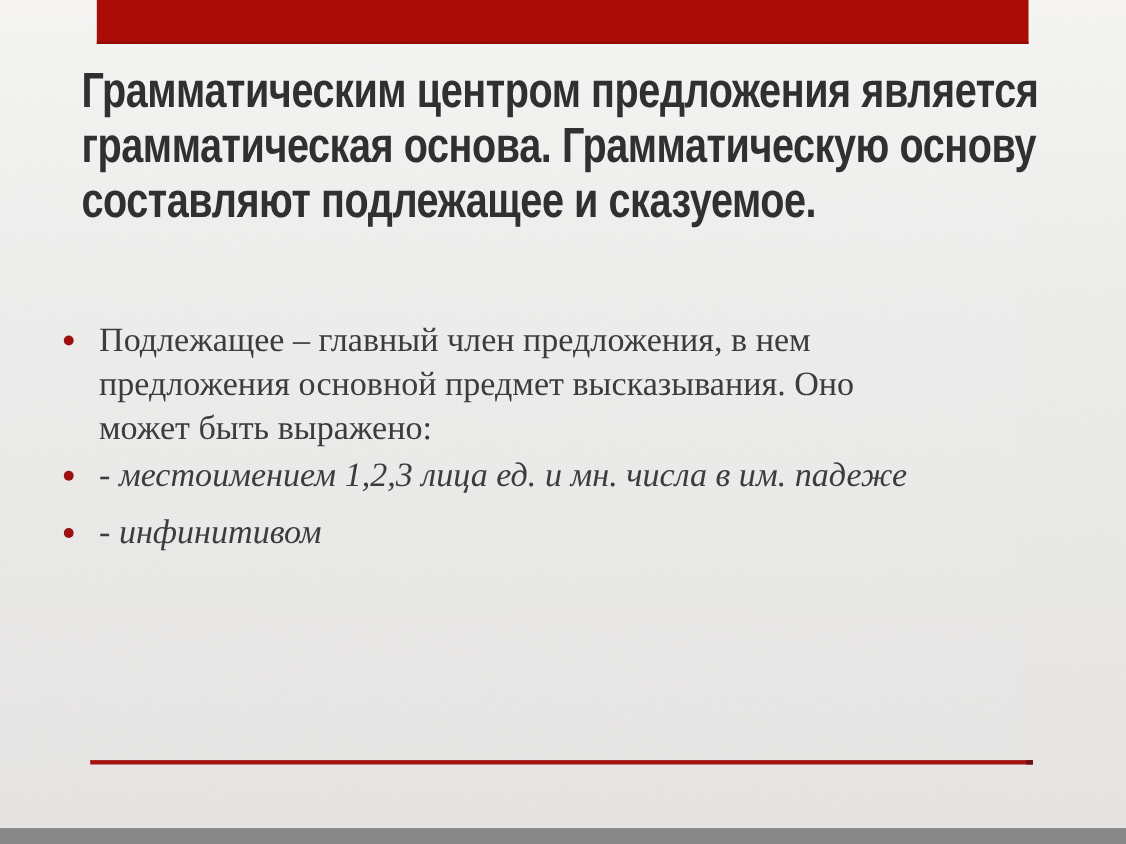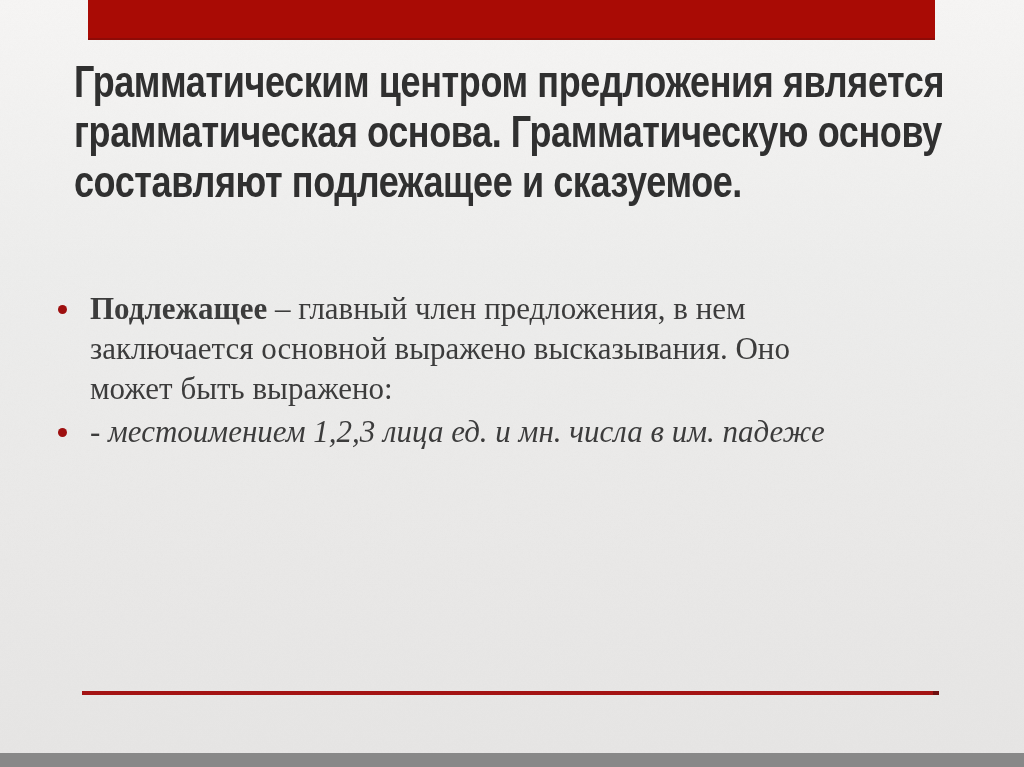--- a/index.html
+++ b/index.html
@@ -61,21 +61,21 @@
   .bullet-row:nth-child(2) { margin-top: 3px; }
   .dot {
     flex: none;
     width: 9px;
     height: 9px;
     border-radius: 50%;
     background: #9e0f0f;
     margin: 16px 23px 0 0;
   }
   .bullet-text { width: 745px; margin: 0; }
-  .lead-bold { font-weight: 700; }
+  .lead-bold { font-weight: 400; }
   .t-italic { font-style: italic; }
   .bottom-rule {
     position: absolute;
     left: 82px;
     top: 691px;
     width: 851px;
     height: 4px;
     background: #a31313;
     border-right: 6px solid #6e0f0f;
   }
@@ -102,29 +102,33 @@
     <div class="title-line">Грамматическим центром предложения является</div>
     <div class="title-line">грамматическая основа. Грамматическую основу</div>
     <div class="title-line">составляют подлежащее и сказуемое.</div>
   </div>
 
   <div class="bullets">
 
     <div class="bullet-row">
       <span class="dot"></span>
       <p class="bullet-text t-normal">
-        <span class="lead-bold">Подлежащее</span><span> – главный член предложения, в нем заключается основной выражено высказывания. Оно может быть выражено:</span>
+        <span class="lead-bold">Подлежащее</span><span> – главный член предложения, в нем предложения основной предмет высказывания. Оно может быть выражено:</span>
       </p>
     </div>
 
 
     <div class="bullet-row">
       <span class="dot"></span>
       <p class="bullet-text t-italic">- местоимением 1,2,3 лица ед. и мн. числа в им. падеже</p>
     </div>
 
 
+    <div class="bullet-row">
+      <span class="dot"></span>
+      <p class="bullet-text t-italic">- инфинитивом</p>
+    </div>
 
   </div>
 
   <div class="bottom-rule"></div>
 
 </div>
 
 </body></html>

